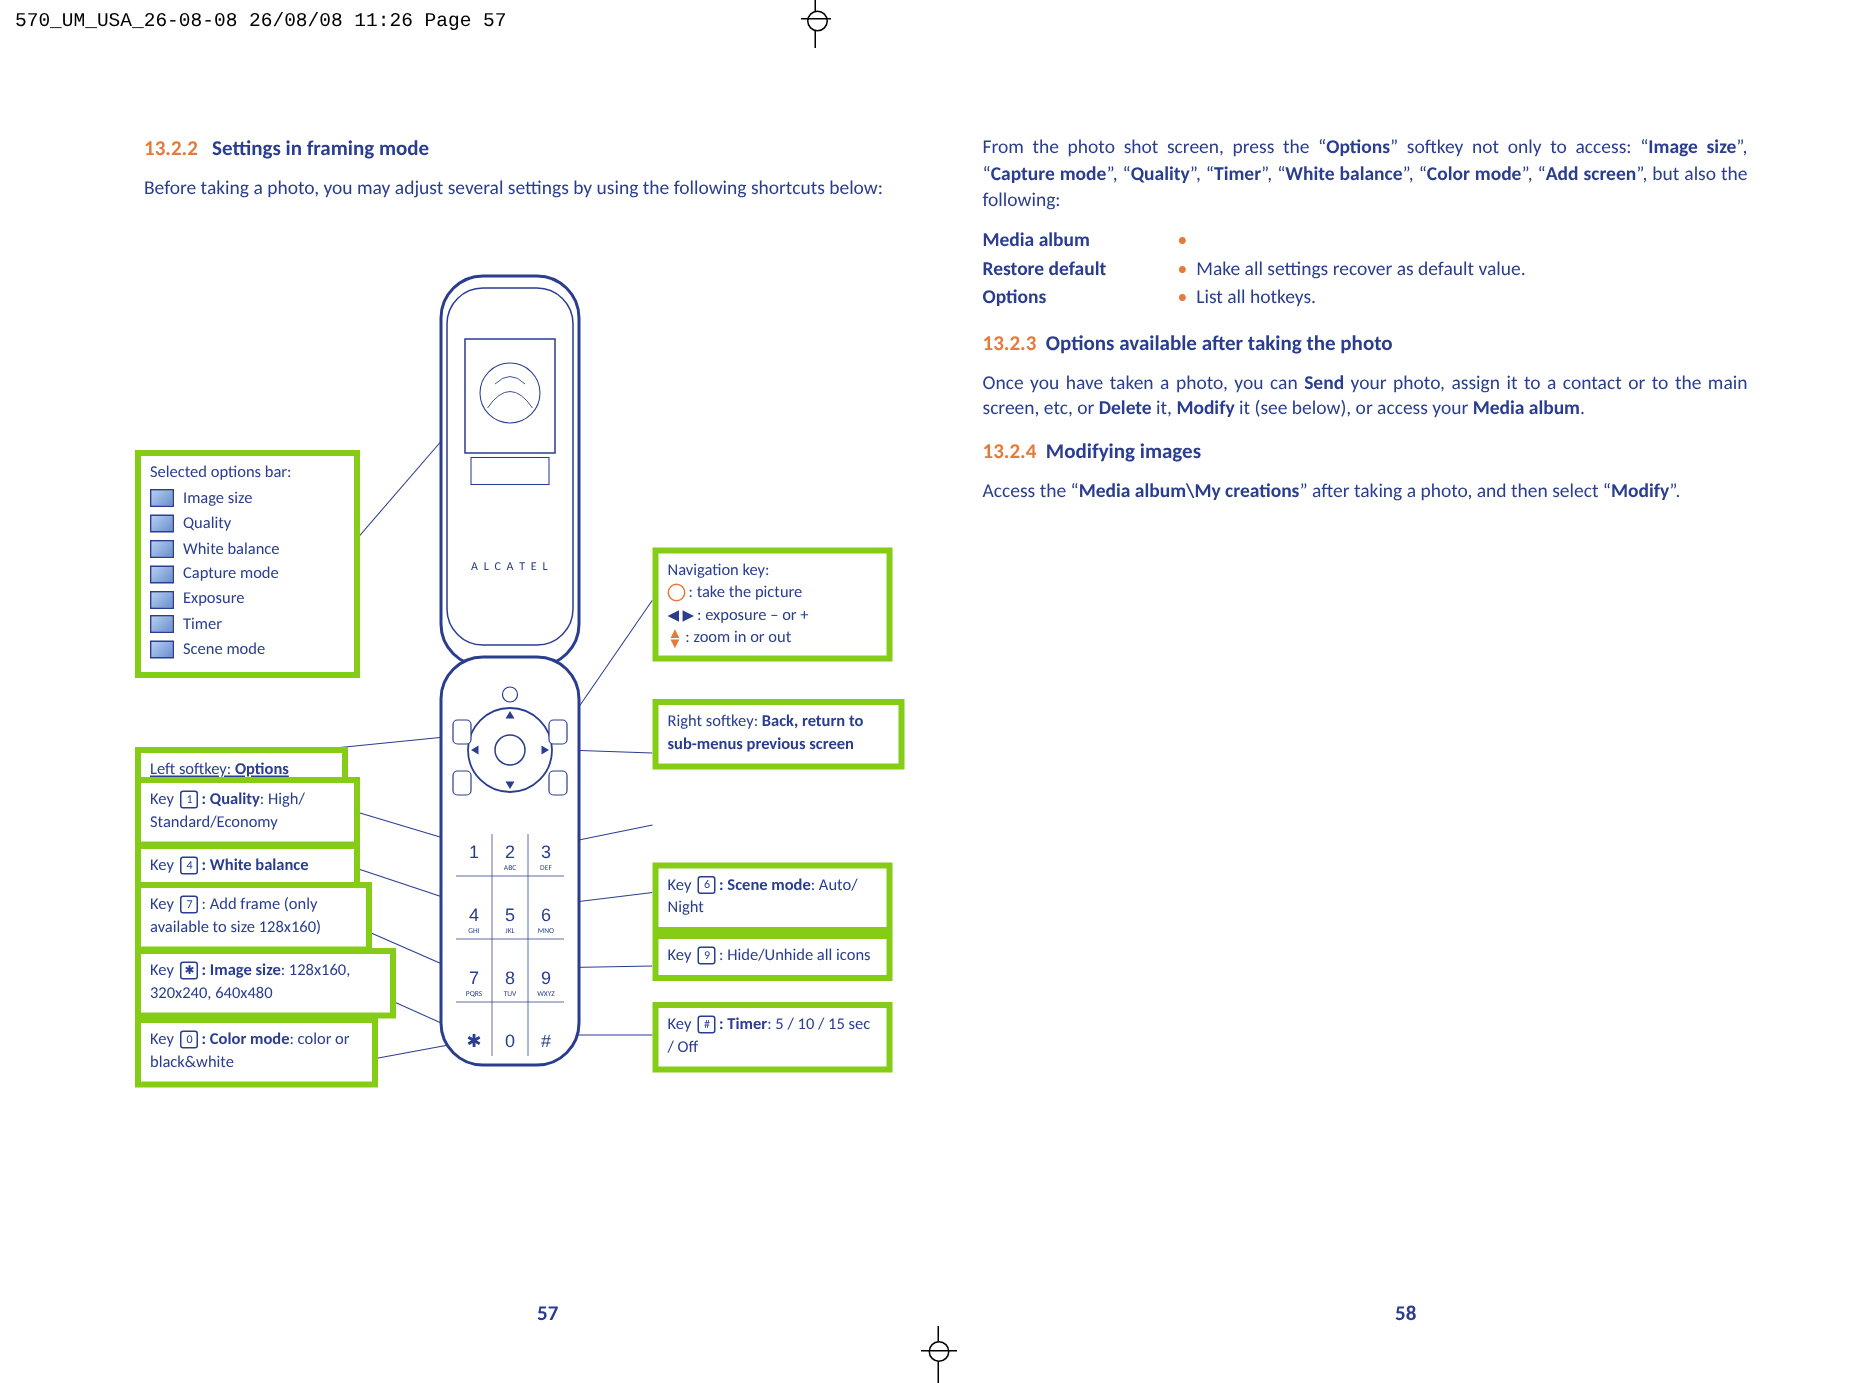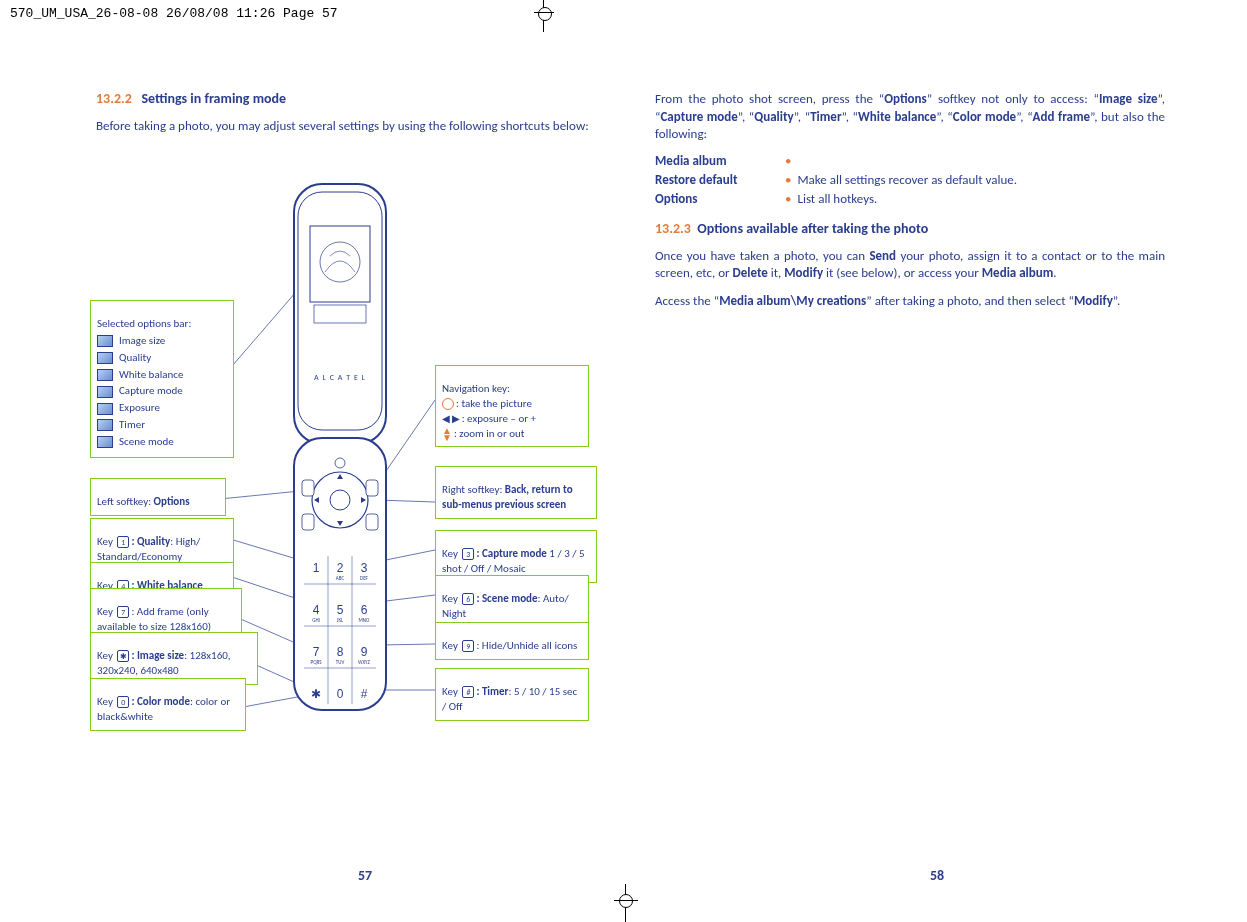--- a/index.html
+++ b/index.html
@@ -95,23 +95,23 @@
     position: absolute;
     left: 180px;
     top: 10px;
     width: 140px;
     height: 540px;
   }
 
   
   .callout {
     position: absolute;
-    border: 1px solid #84cc16;
+    border: 4px solid #84cc16;
     background: #fff;
-    padding: 16px 6px 5px 6px;
+    padding: 4px 6px 5px 6px;
     font-size: 11px;
     line-height: 1.35;
     color: #2a3d8f;
   }
   .callout .label { display: block; }
   .callout b { font-weight: bold; }
   .opt-list .item {
     display: flex;
     align-items: center;
     gap: 6px;
@@ -294,21 +294,21 @@
       <div class="item">
           <span class="ico"></span>
           <span>Timer</span>
         </div>
       <div class="item">
           <span class="ico"></span>
           <span>Scene mode</span>
         </div>
     </div>
 
-    <div class="callout" style="left:0; top:308px; width:122px;">
+    <div class="callout" style="left:0; top:328px; width:122px;text-decoration:underline;">
       <span>Left softkey: </span><b>Options</b>
     </div>
     <div class="callout" style="left:0; top:348px; width:130px;">
       <span>Key </span><span class="keyglyph">1</span><b>: Quality</b><span>: High/ Standard/Economy</span>
     </div>
     <div class="callout" style="left:0; top:392px; width:130px;">
       <span>Key </span><span class="keyglyph">4</span><b>: White balance</b>
     </div>
     <div class="callout" style="left:0; top:418px; width:138px;">
       <span>Key </span><span class="keyglyph">7</span><span>: Add frame (only available to size 128x160)</span>
@@ -323,37 +323,34 @@
     <div class="callout" style="left:345px; top:195px; width:140px;">
       <span class="label">Navigation key:</span>
       <div><span class="nav-circle"></span><span>: take the picture</span></div>
       <div><span class="nav-lr">◀ ▶</span><span>: exposure – or +</span></div>
       <div><span class="nav-ud">▲<br>▼</span><span>: zoom in or out</span></div>
     </div>
 
     <div class="callout" style="left:345px; top:296px; width:148px;">
       <span>Right softkey: </span><b>Back, return to sub-menus previous screen</b>
     </div>
-    <div class="callout" style="left:345px; top:360px; width:148px;">
-      <span>Key </span><span class="keyglyph">3</span><b>: Capture mode</b><span> 1 / 3 / 5 shot / Off / Mosaic</span>
-    </div>
     <div class="callout" style="left:345px; top:405px; width:140px;">
       <span>Key </span><span class="keyglyph">6</span><b>: Scene mode</b><span>: Auto/ Night</span>
     </div>
     <div class="callout" style="left:345px; top:452px; width:140px;">
       <span>Key </span><span class="keyglyph">9</span><span>: Hide/Unhide all icons</span>
     </div>
     <div class="callout" style="left:345px; top:498px; width:140px;">
       <span>Key </span><span class="keyglyph">#</span><b>: Timer</b><span>: 5 / 10 / 15 sec / Off</span>
     </div>
   </div>
 
   <div class="right-page">
     <p>
-      <span>From the photo shot screen, press the “</span><b>Options</b><span>” softkey not only to access: “</span><b>Image size</b><span>”, “</span><b>Capture mode</b><span>”, “</span><b>Quality</b><span>”, “</span><b>Timer</b><span>”, “</span><b>White balance</b><span>”, “</span><b>Color mode</b><span>”, “</span><b>Add frame</b><span>”, but also the following:</span>
+      <span>From the photo shot screen, press the “</span><b>Options</b><span>” softkey not only to access: “</span><b>Image size</b><span>”, “</span><b>Capture mode</b><span>”, “</span><b>Quality</b><span>”, “</span><b>Timer</b><span>”, “</span><b>White balance</b><span>”, “</span><b>Color mode</b><span>”, “</span><b>Add screen</b><span>”, but also the following:</span>
     </p>
 
     <div class="def-row">
       <span class="def-term">Media album</span>
       <span class="def-bullet">•</span>
     </div>
     <div class="def-row">
       <span class="def-term">Restore default</span>
       <span class="def-bullet">•</span>
       <span class="def-desc">Make all settings recover as default value.</span>
@@ -364,20 +361,23 @@
       <span class="def-desc">List all hotkeys.</span>
     </div>
 
     <h4>
       <span class="section-num">13.2.3</span>&nbsp;&nbsp;<span class="section-title">Options available after taking the photo</span>
     </h4>
     <p>
       <span>Once you have taken a photo, you can </span><b>Send</b><span> your photo, assign it to a contact or to the main screen, etc, or </span><b>Delete</b><span> it, </span><b>Modify</b><span> it (see below), or access your </span><b>Media album</b><span>.</span>
     </p>
 
+    <h4>
+      <span class="section-num">13.2.4</span>&nbsp;&nbsp;<span class="section-title">Modifying images</span>
+    </h4>
     <p>
       <span>Access the “</span><b>Media album\My creations</b><span>” after taking a photo, and then select “</span><b>Modify</b><span>”.</span>
     </p>
   </div>
 
   <div class="page-num left">57</div>
   <div class="page-num right">58</div>
 </div>
 
 </body></html>

